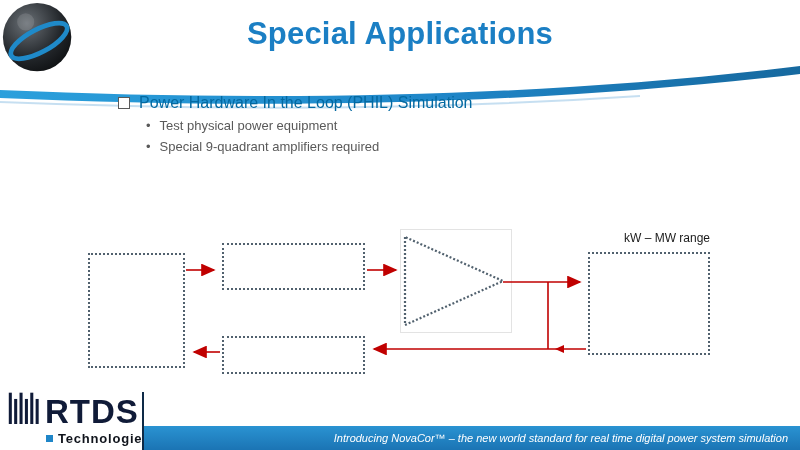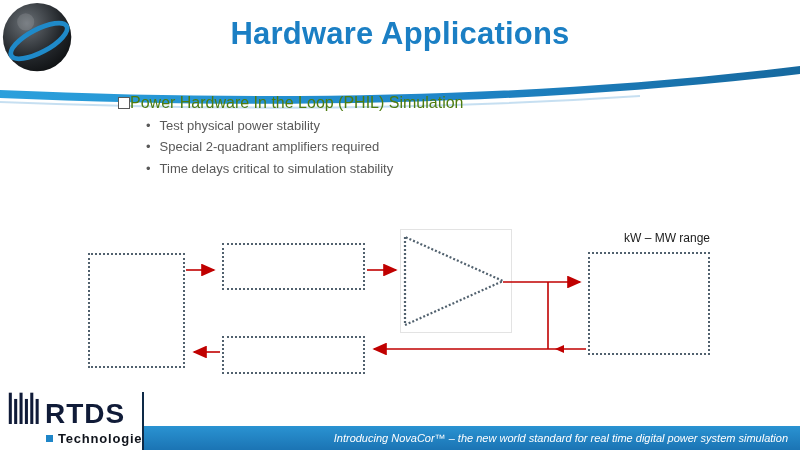--- a/index.html
+++ b/index.html
@@ -12,21 +12,21 @@
   
   .globe { position:absolute; left:1px; top:1px; width:76px; height:76px; }
   .page-title {
     position:absolute; left:0; right:0; top:16px; text-align:center;
     font-size:31px; font-weight:bold; color:#1b7fc4; letter-spacing:.2px;
   }
   .swoosh { position:absolute; left:0; top:0; width:800px; height:120px; pointer-events:none; }
 
   
   .bullets { position:absolute; left:118px; top:94px; color:#404040; }
-  .main-bullet { display:flex; align-items:center; font-size:16px; color:#4d7c0f; }
+  .main-bullet { display:flex; align-items:center; gap:9px; font-size:16px; color:#0369a1; }
   .checkbox {
     display:inline-block; width:10px; height:10px;
     border:1.6px solid #5a5a5a; background:#fff; flex:0 0 auto;
   }
   .sub-bullets { list-style:none; margin:7px 0 0 0; padding:0 0 0 28px; }
   .sub-bullets li {
     font-size:13px; color:#595959; margin:0 0 7px 0; line-height:1.1;
   }
   .sub-bullets li::before { content:"•"; color:#595959; margin-right:9px; }
 
@@ -47,21 +47,21 @@
   .range-label {
     position:absolute; left:588px; top:231px; width:122px;
     text-align:right; font-size:12px; color:#1a1a1a;
   }
   .arrow-layer { position:absolute; left:0; top:0; width:800px; height:450px; pointer-events:none; }
 
   
   .brand-block { position:absolute; left:8px; top:390px; }
   .brand-row { display:flex; align-items:flex-end; gap:5px; }
   .brand-name {
-    font-size:28px; font-weight:800; color:#101b38; letter-spacing:1px; line-height:1;
+    font-size:33px; font-weight:800; color:#101b38; letter-spacing:1px; line-height:1;
   }
   .brand-sub-row { display:flex; align-items:center; gap:5px; margin:3px 0 0 38px; }
   .brand-square { width:7px; height:7px; background:#1f86c8; display:inline-block; }
   .brand-sub { font-size:13px; font-weight:bold; color:#10141c; letter-spacing:.8px; }
   .footer-divider {
     position:absolute; left:142px; top:392px; width:2px; height:58px; background:#0e2a47;
   }
   .footer-bar {
     position:absolute; left:144px; top:426px; width:656px; height:24px;
     background:linear-gradient(#2a93d2, #1b74b4);
@@ -96,31 +96,30 @@
           <stop offset="0.55" stop-color="#24282c"></stop>
           <stop offset="1" stop-color="#050607"></stop>
         </radialGradient>
       </defs>
       <circle cx="38" cy="38" r="36" fill="url(#gg)"></circle>
       <ellipse cx="40" cy="42" rx="33" ry="12" fill="none" stroke="#1f8ac9" stroke-width="5" transform="rotate(-28 40 42)"></ellipse>
       <circle cx="26" cy="22" r="9" fill="#ffffff" opacity="0.12"></circle>
     </svg>
   </div>
 
-  <div class="page-title">Hardware Applications</div>
+  <div class="page-title">Special Applications</div>
 
   <div class="bullets">
     <div class="main-bullet">
       <span class="checkbox"></span>
       <span>Power Hardware In the Loop (PHIL) Simulation</span>
     </div>
     <ul class="sub-bullets">
-      <li>Test physical power stability</li>
-      <li>Special 2-quadrant amplifiers required</li>
-      <li>Time delays critical to simulation stability</li>
+      <li>Test physical power equipment</li>
+      <li>Special 9-quadrant amplifiers required</li>
     </ul>
   </div>
 
   <div class="dbox box-left"></div>
   <div class="dbox box-top"></div>
   <div class="dbox box-bottom"></div>
   <div class="dbox box-right"></div>
 
   <div class="amp">
     <svg width="110" height="102" viewBox="0 0 110 102">

